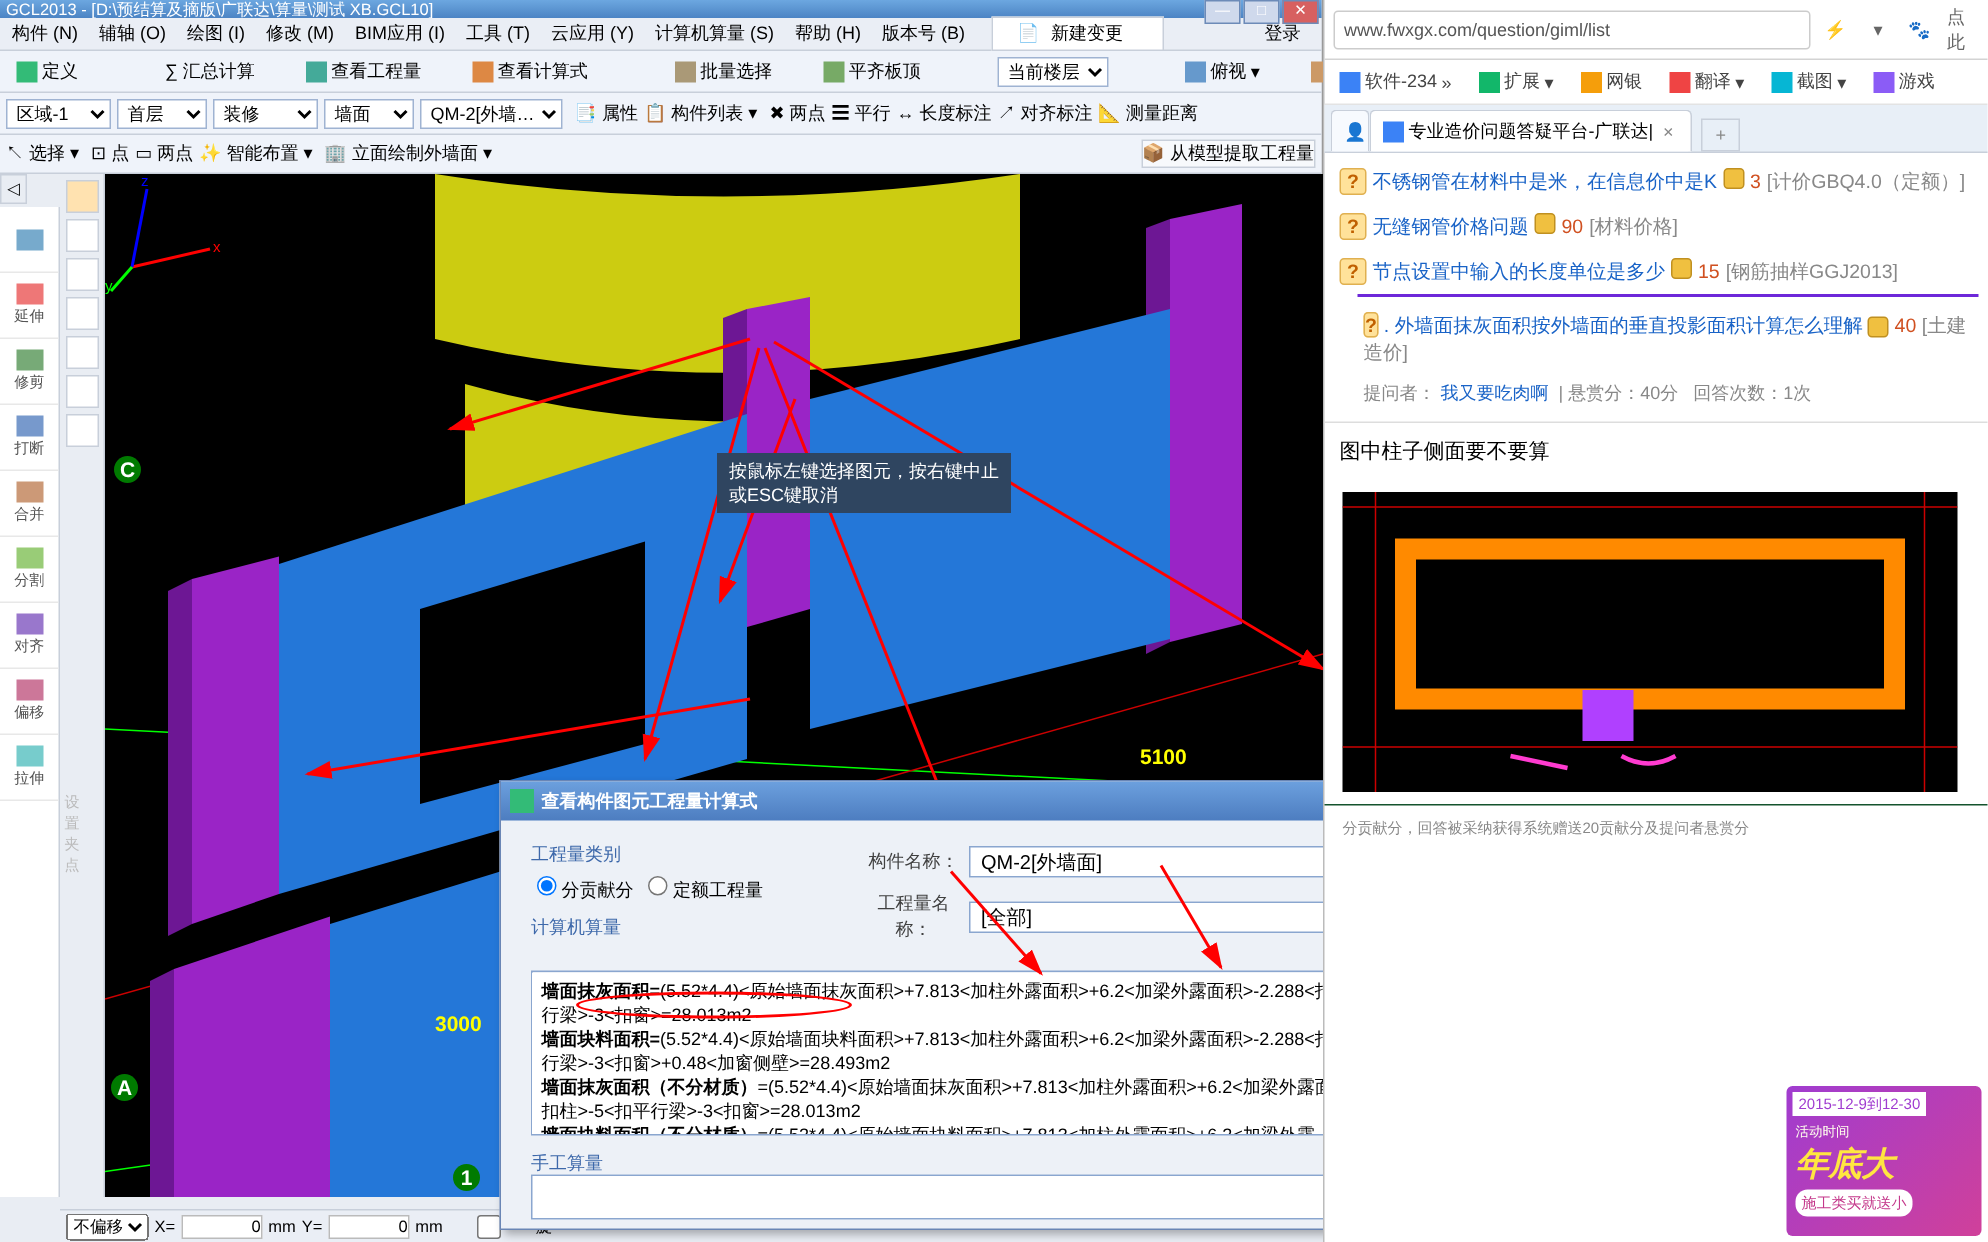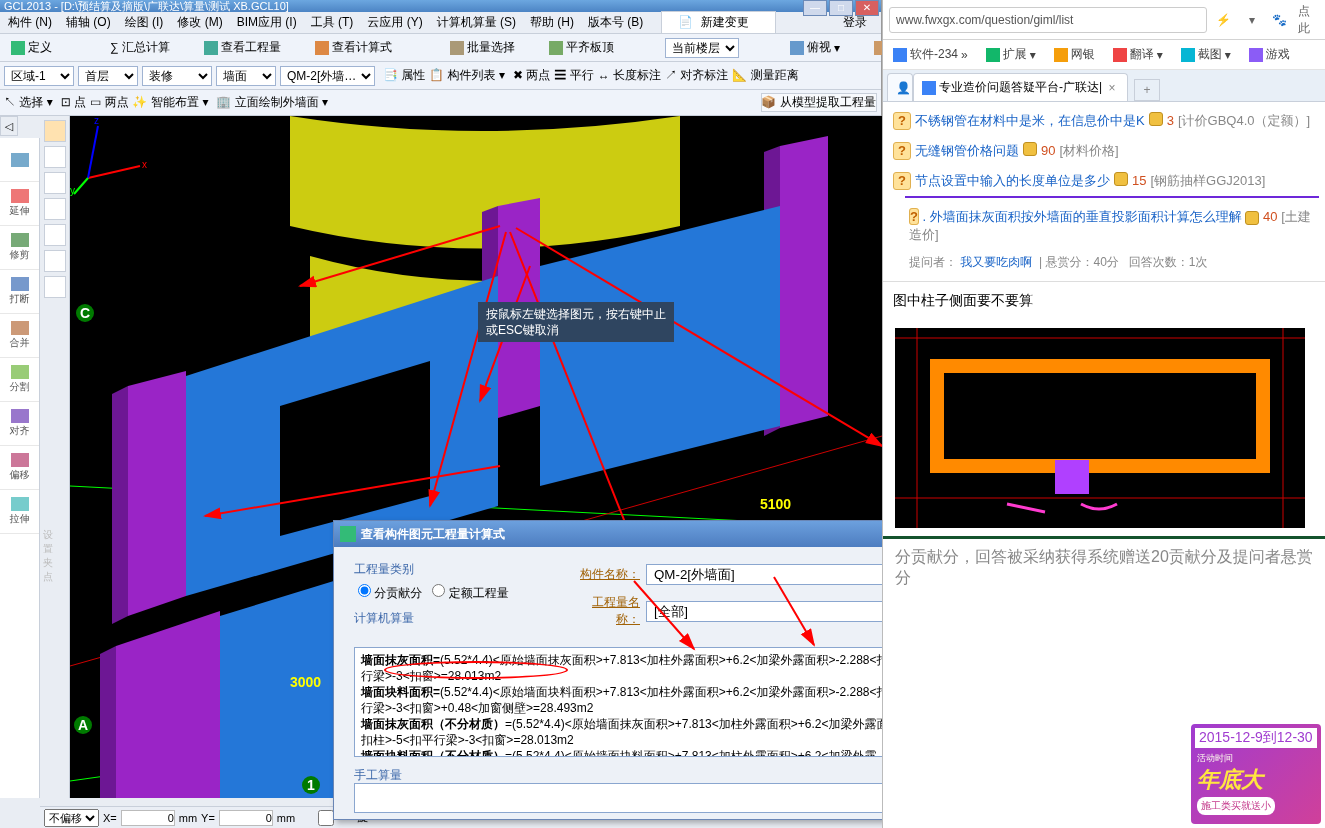--- a/index.html
+++ b/index.html
@@ -55,21 +55,21 @@
   
   .dialog { position:absolute; left:333px; top:520px; width:648px; height:300px; background:#edf1f7; border:1px solid #6a86b5; font-size:12px; box-shadow:3px 3px 6px rgba(0,0,0,.3); }
   .dialog-head { height:26px; background:linear-gradient(#6ca0de,#4d7dc0); color:#fff; font-weight:bold; display:flex; align-items:center; padding:0 6px; position:relative; }
   .dialog-head .db { position:absolute; right:4px; top:3px; display:flex; gap:3px;}
   .dialog-head .dbtn{ width:20px; height:18px; background:#b9d0ee; border:1px solid #6a86b5; font-size:11px; text-align:center; line-height:16px; cursor:pointer;}
   .dialog-head .dbtn.x{background:#c43; color:#fff;}
   .dlg-body{ padding:10px 12px 6px 20px; }
   .sect-title{ color:#3d68aa; margin:4px 0 6px 0;}
   .radio-row{ margin:4px 0 8px 4px; display:flex; gap:10px; align-items:center;}
   .fld-row{ display:flex; align-items:center; gap:6px; margin:3px 0;}
-  .fld-row label{ width:62px; text-align:right; color:#a16207;text-decoration:underline;}
+  .fld-row label{ width:62px; text-align:center; color:#404040;}
   .fld-row select{ width:320px; height:21px; border:1px solid #8aa6cf; background:#fff; padding:0 3px; }
   .right-group{ position:absolute; right:14px; top:40px; display:flex; flex-direction:column; gap:3px;}
   .calc-box{ position:absolute; left:20px; top:126px; width:608px; height:110px; border:1px solid #8aa6cf; background:#fff; overflow-y:scroll; padding:4px 6px; font-size:12px; line-height:16px;}
   .calc-box b{ font-weight:bold;}
   .manual-label{ position:absolute; left:20px; top:246px; color:#3d68aa;}
   .manual-box{ position:absolute; left:20px; top:262px; width:608px; height:30px; border:1px solid #8aa6cf; background:#fff; }
   .red-oval{ position:absolute; border:2px solid red; border-radius:50%; pointer-events:none;}
 
   
   .browser { position:absolute; left:882px; top:0; width:443px; height:828px; background:#fff; border-left:1px solid #bbb; }
@@ -93,23 +93,23 @@
   .pts{ color:#d05020; }
   .cat{ color:#888; }
   .qa-cur{ padding:6px 4px; font-size:13px; border-top:2px solid #6d28d9;margin-left:16px;}
   .qa-cur .row{ padding:4px 0;}
   .qa-cur .lnk{ color:#1963c7;}
   .asker{ color:#888; font-size:12px; margin-top:6px;}
   .asker a{ color:#1963c7;}
   .q-body{ padding:10px 10px; font-size:14px;}
   .ans-img{ margin:8px 12px; width:410px; height:200px; background:#000; position:relative;}
   .ans-img svg{position:absolute;left:0;top:0;}
-  .note{ padding:8px 12px; color:#888; font-size:16px; border-top:3px solid #14532d;}
+  .note{ padding:8px 12px; color:#888; font-size:10px; border-top:1px solid #14532d;}
   .promo{ position:absolute; right:4px; bottom:4px; width:130px; height:100px; background:linear-gradient(135deg,#a03cd0,#d0409a); color:#fff; font-size:12px; border-radius:4px; overflow:hidden;}
-  .promo .p1{ background:#fff; color:#a03cd0; font-size:14px; padding:1px 4px; display:inline-block; margin:4px;}
+  .promo .p1{ background:#fff; color:#a03cd0; font-size:10px; padding:1px 4px; display:inline-block; margin:4px;}
   .promo .p2{ font-size:22px; font-weight:bold; font-style:italic; color:#ffe640; padding:0 6px;}
   .promo .p3{ font-size:10px; background:#fff; color:#c4388b; border-radius:8px; padding:2px 4px; margin:2px 6px; display:inline-block;}
 
   .axis{position:absolute; left:4px; bottom:34px; width:80px; height:80px; pointer-events:none;}
 
   a{text-decoration:none;}
 </style>
 </head>
 <body>
 

